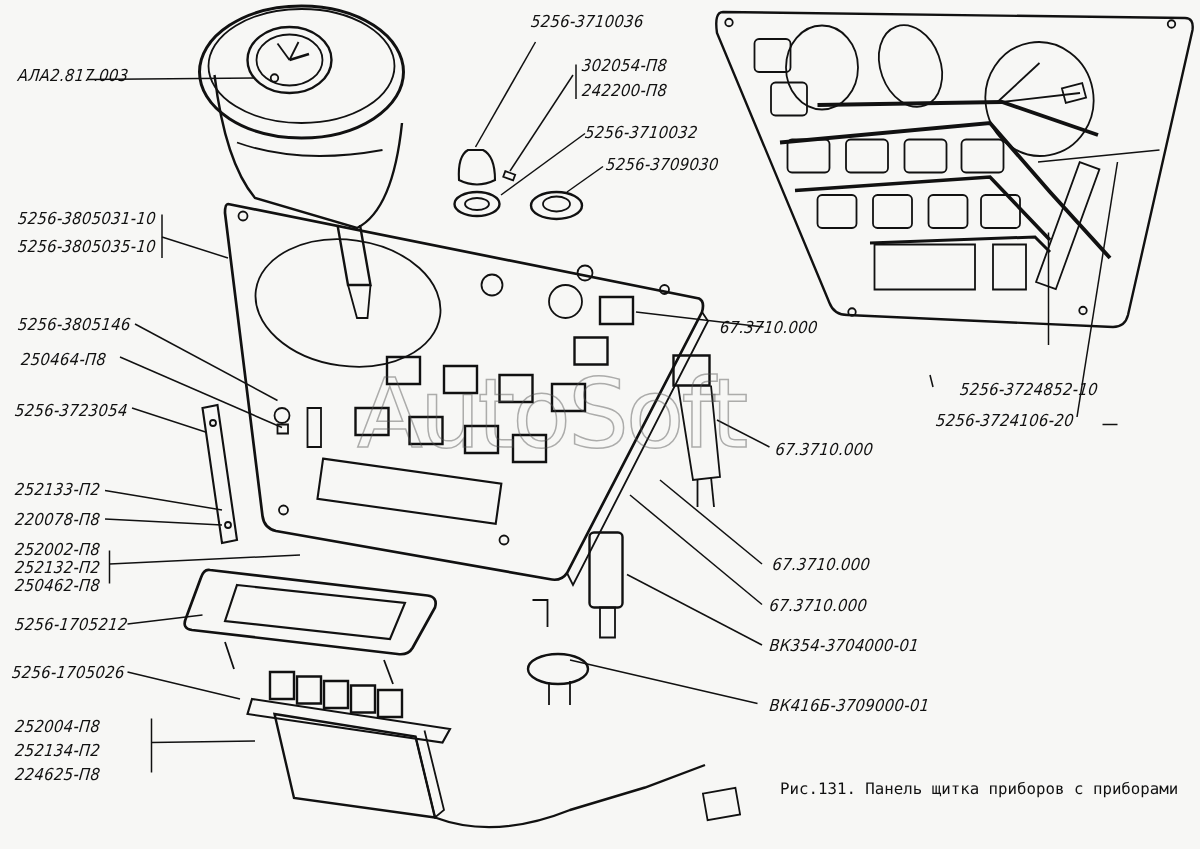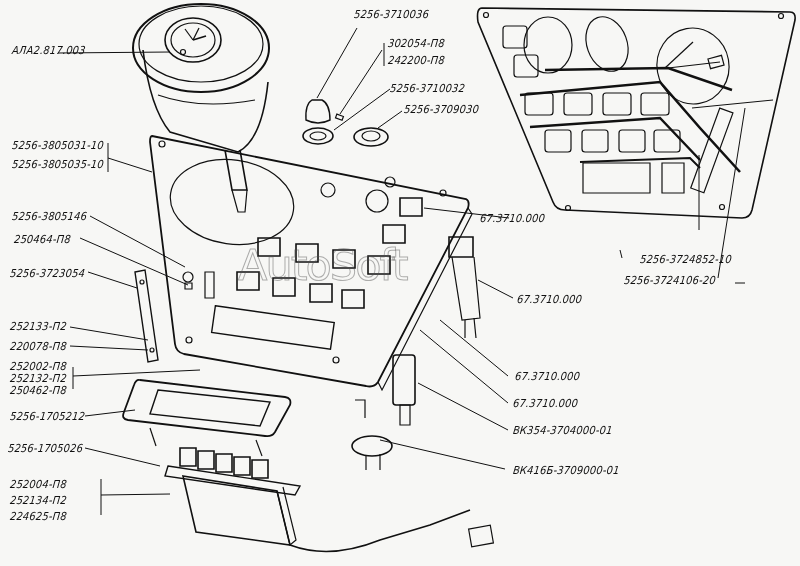--- a/index.html
+++ b/index.html
@@ -1,20 +1,20 @@
 <!DOCTYPE html>
 <html><head>
 <meta charset="utf-8">
 <style>
   html, body { margin:0; padding:0; background:#f7f7f5; }
   body { width:800px; height:566px; overflow:hidden; position:relative; font-family:"DejaVu Sans", sans-serif; }
   #stage { position:absolute; left:0; top:0; width:800px; height:566px; }
   .lbl { position:absolute; font-family:"DejaVu Sans Condensed","DejaVu Sans", sans-serif; font-style:italic; font-size:11px; color:#111; white-space:nowrap; letter-spacing:0.2px; transform:skewX(-6deg); }
   .cap { position:absolute; font-family:"DejaVu Sans Mono", monospace; font-size:10.5px; color:#111; white-space:nowrap; }
-  .wm { position:absolute; font-family:"DejaVu Sans", sans-serif; font-size:43px; color:transparent; -webkit-text-stroke:1px rgba(80,80,80,0.45); letter-spacing:-2px; }
+  .wm { position:absolute; font-family:"DejaVu Sans", sans-serif; font-size:64px; color:transparent; -webkit-text-stroke:1px rgba(80,80,80,0.45); letter-spacing:-2px; }
   svg line, svg path, svg ellipse, svg rect, svg circle, svg polyline, svg polygon { vector-effect:non-scaling-stroke; }
 </style>
 </head>
 <body>
 
 <div id="stage">
 <svg width="800" height="566" viewBox="0 0 800 566" fill="none" stroke="#111" stroke-width="1.2">
 
   <g>
     <path d="M482 8 L790 12 Q796 12 795 20 L752 210 Q750 218 742 218 L565 210 Q556 210 553 202 L478 22 Q476 8 482 8 Z" stroke-width="1.6"></path>
@@ -203,13 +203,14 @@
 <span class="lbl" style="left:10px; top:510px;">224625-П8</span>
 <span class="lbl" style="left:480px; top:212px;">67.3710.000</span>
 <span class="lbl" style="left:517px; top:293px;">67.3710.000</span>
 <span class="lbl" style="left:515px; top:370px;">67.3710.000</span>
 <span class="lbl" style="left:513px; top:397px;">67.3710.000</span>
 <span class="lbl" style="left:513px; top:424px;">ВК354-3704000-01</span>
 <span class="lbl" style="left:513px; top:464px;">ВК416Б-3709000-01</span>
 <span class="lbl" style="left:640px; top:253px;">5256-3724852-10</span>
 <span class="lbl" style="left:624px; top:274px;">5256-3724106-20</span>
 
+<span class="cap" style="left:520px; top:520px;">Рис.131. Панель щитка приборов с приборами</span>
 </div>
 
 </body></html>

